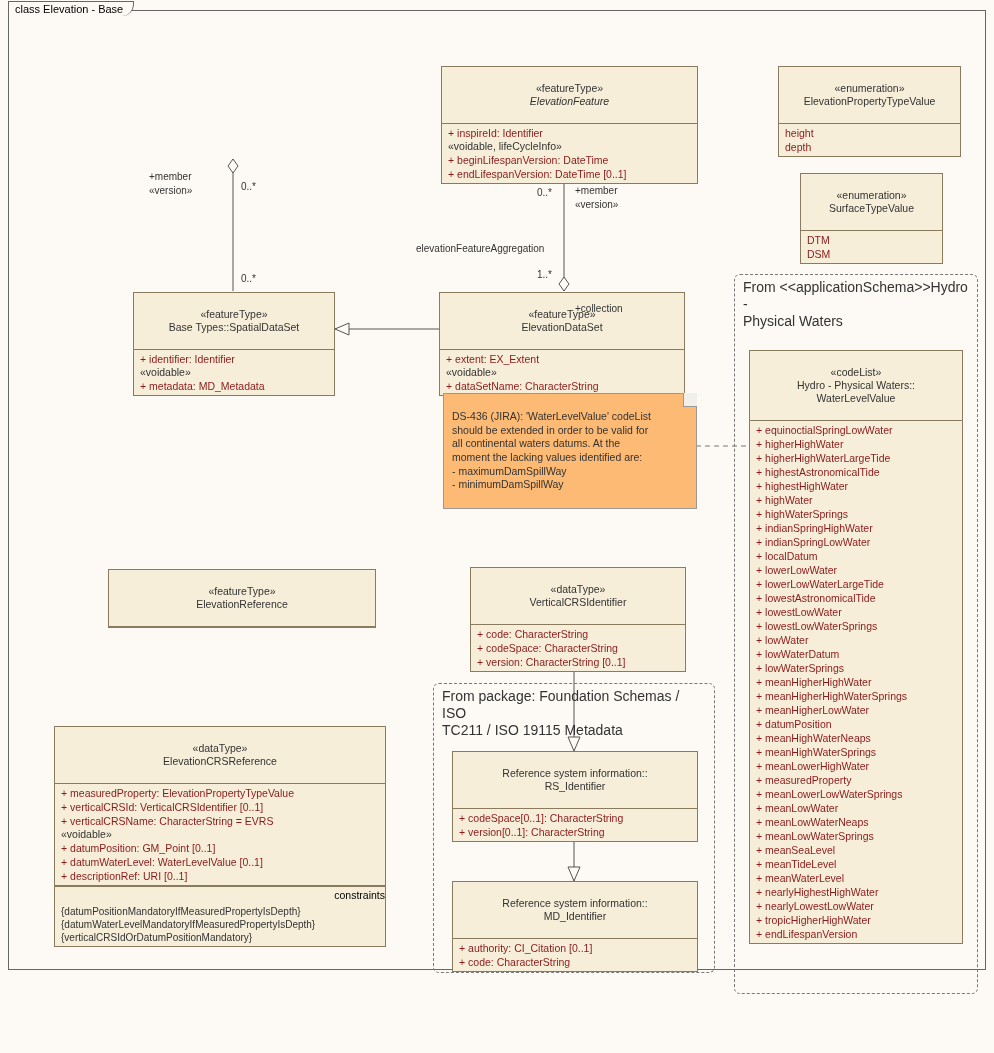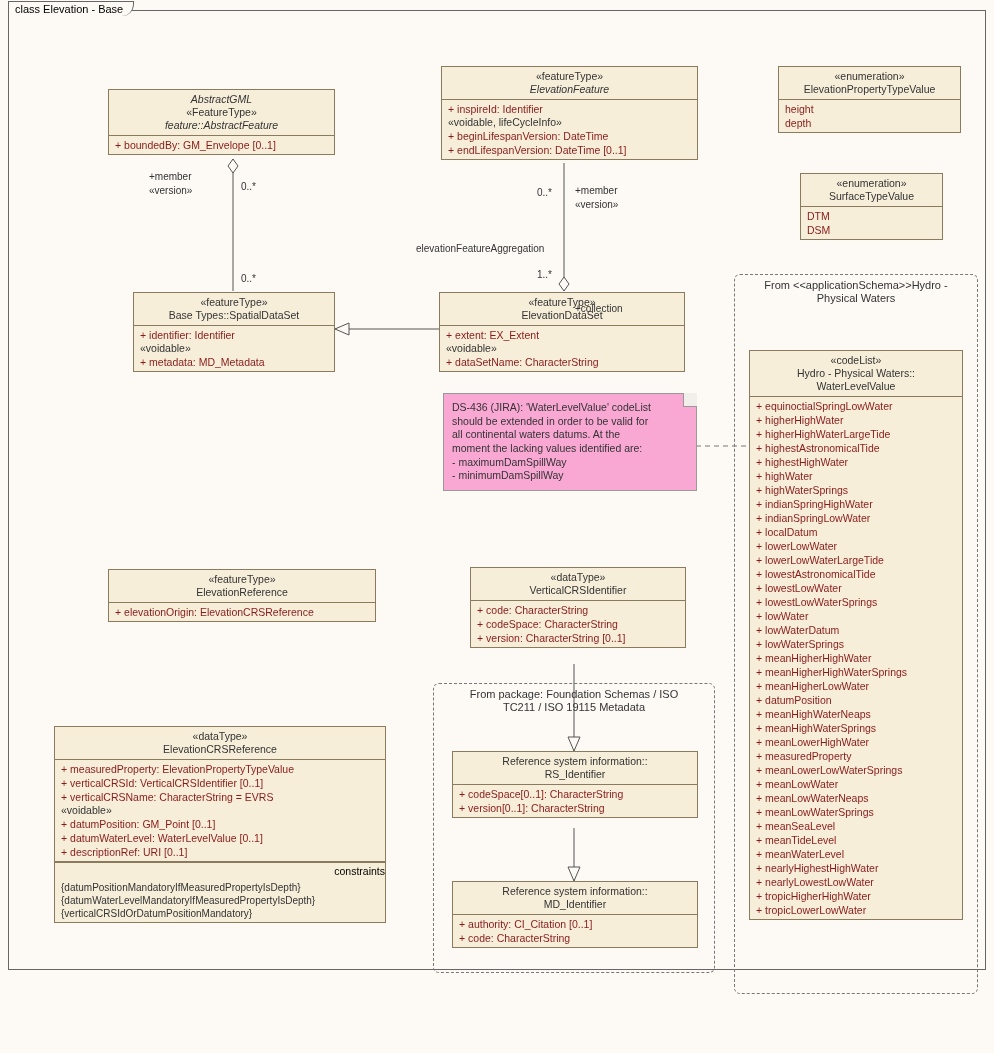--- a/index.html
+++ b/index.html
@@ -1,32 +1,32 @@
 <!DOCTYPE html>
 <html><head>
 <meta charset="utf-8">
 <style>
   * { box-sizing: border-box; margin: 0; padding: 0; }
   body { font-family: Arial, sans-serif; font-size: 11px; background: #fdfaf5; width: 994px; height: 1053px; position: relative; }
   .frame { position: absolute; left: 8px; top: 10px; width: 978px; height: 960px; border: 1px solid #666; background: #fdfaf5; }
   .frame-tab { position: absolute; left: -1px; top: -10px; background: #fdfaf5; border: 1px solid #666; border-bottom: none; padding: 1px 10px 1px 6px; font-size: 11px; border-radius: 0 0 12px 0; }
   .cls { position: absolute; border: 1px solid #8a7b5f; background: #f6eed9; font-size: 10.5px; }
-  .cls-head { text-align: center; border-bottom: 1px solid #8a7b5f; padding: 3px 6px; line-height: 1.25; }
+  .cls-head { text-align: center; border-bottom: 1px solid #8a7b5f; padding: 15px 6px; line-height: 1.25; }
   .cls-head .stereo { display: block; color: #333; }
   .cls-head .name { display: block; color: #333; }
   .cls-head .italic { font-style: italic; }
   .cls-sec { border-bottom: 1px solid #8a7b5f; padding: 2px 6px; }
   .cls-sec:last-child { border-bottom: none; }
   .attr { color: #8a1a1a; padding: 1px 0; white-space: nowrap; }
   .substereo { color: #333; padding: 0 0 1px 0; }
   .constraint { color: #333; padding: 1px 0; font-size: 10px;}
-  .note { position: absolute; background: #f9a8d4; border: 1px solid #999; padding: 7px 8px; font-size: 10.5px; line-height: 1.3; color: #333; }
+  .note { position: absolute; background: #fdba74; border: 1px solid #999; padding: 16px 8px; font-size: 10.5px; line-height: 1.3; color: #333; }
   .note .fold { position: absolute; right: -1px; top: -1px; width: 14px; height: 14px; background: #f0efe9; border-left: 1px solid #999; border-bottom: 1px solid #999; }
   .pkg { position: absolute; border: 1.5px dashed #777; border-radius: 6px; padding-top: 4px; }
-  .pkg-lbl { text-align: center; color: #333; font-size: 11px; padding: 0 8px 4px 8px; line-height: 1.2;}
+  .pkg-lbl { text-align: left; color: #333; font-size: 14px; padding: 0 8px 4px 8px; line-height: 1.2;}
   svg.diagram-lines { position: absolute; left: 0; top: 0; width: 978px; height: 1035px; pointer-events: none; }
   .assoc-lbl { position: absolute; font-size: 10px; color: #333; }
   .constraints-head { text-align: right; border-top: 1px solid #8a7b5f; padding: 2px 0; }
 </style>
 </head>
 <body>
 
 <div class="frame">
   <div class="frame-tab"><span>class Elevation - Base</span></div>
 
@@ -46,30 +46,20 @@
 
     <line x1="555" y1="280" x2="555" y2="152" stroke="#555" stroke-width="1" marker-start="url(#hollowDiam)"></line>
 
     <line x1="687" y1="435" x2="740" y2="435" stroke="#777" stroke-width="1" stroke-dasharray="5,4"></line>
 
     <line x1="565" y1="653" x2="565" y2="740" stroke="#555" stroke-width="1" marker-end="url(#hollowTri)"></line>
 
     <line x1="565" y1="817" x2="565" y2="870" stroke="#555" stroke-width="1" marker-end="url(#hollowTri)"></line>
   </svg>
 
-  <div class="cls" style="left:99px; top:78px; width:227px;">
-    <div class="cls-head">
-      <span class="stereo italic">AbstractGML</span>
-      <span class="stereo">«FeatureType»</span>
-      <span class="name italic">feature::AbstractFeature</span>
-    </div>
-    <div class="cls-sec">
-        <div class="attr">+   boundedBy:  GM_Envelope [0..1]</div>
-      </div>
-  </div>
 
   <div class="cls" style="left:124px; top:281px; width:202px;">
     <div class="cls-head">
       <span class="stereo">«featureType»</span>
       <span class="name">Base Types::SpatialDataSet</span>
     </div>
     <div class="cls-sec">
       <div class="attr">+   identifier:  Identifier</div>
       <div class="substereo">«voidable»</div>
       <div class="attr">+   metadata:  MD_Metadata</div>
@@ -130,23 +120,20 @@
     <div>moment the lacking values identified are:</div>
     <div>- maximumDamSpillWay</div>
     <div>- minimumDamSpillWay</div>
   </div>
 
   <div class="cls" style="left:99px; top:558px; width:268px;">
     <div class="cls-head">
       <span class="stereo">«featureType»</span>
       <span class="name">ElevationReference</span>
     </div>
-    <div class="cls-sec">
-        <div class="attr">+   elevationOrigin:  ElevationCRSReference</div>
-      </div>
   </div>
 
   <div class="cls" style="left:461px; top:556px; width:216px;">
     <div class="cls-head">
       <span class="stereo">«dataType»</span>
       <span class="name">VerticalCRSIdentifier</span>
     </div>
     <div class="cls-sec">
       <div class="attr">+   code:  CharacterString</div>
       <div class="attr">+   codeSpace:  CharacterString</div>
@@ -245,21 +232,21 @@
         <div class="attr">+   meanLowerLowWaterSprings</div>
         <div class="attr">+   meanLowWater</div>
         <div class="attr">+   meanLowWaterNeaps</div>
         <div class="attr">+   meanLowWaterSprings</div>
         <div class="attr">+   meanSeaLevel</div>
         <div class="attr">+   meanTideLevel</div>
         <div class="attr">+   meanWaterLevel</div>
         <div class="attr">+   nearlyHighestHighWater</div>
         <div class="attr">+   nearlyLowestLowWater</div>
         <div class="attr">+   tropicHigherHighWater</div>
-        <div class="attr">+   tropicLowerLowWater</div>
+        <div class="attr">+   endLifespanVersion</div>
       </div>
   </div>
 
   <div class="assoc-lbl" style="left:140px; top:160px;">+member</div>
   <div class="assoc-lbl" style="left:140px; top:174px;">«version»</div>
   <div class="assoc-lbl" style="left:232px; top:170px;">0..*</div>
   <div class="assoc-lbl" style="left:232px; top:262px;">0..*</div>
 
   <div class="assoc-lbl" style="left:566px; top:174px;">+member</div>
   <div class="assoc-lbl" style="left:566px; top:188px;">«version»</div>

